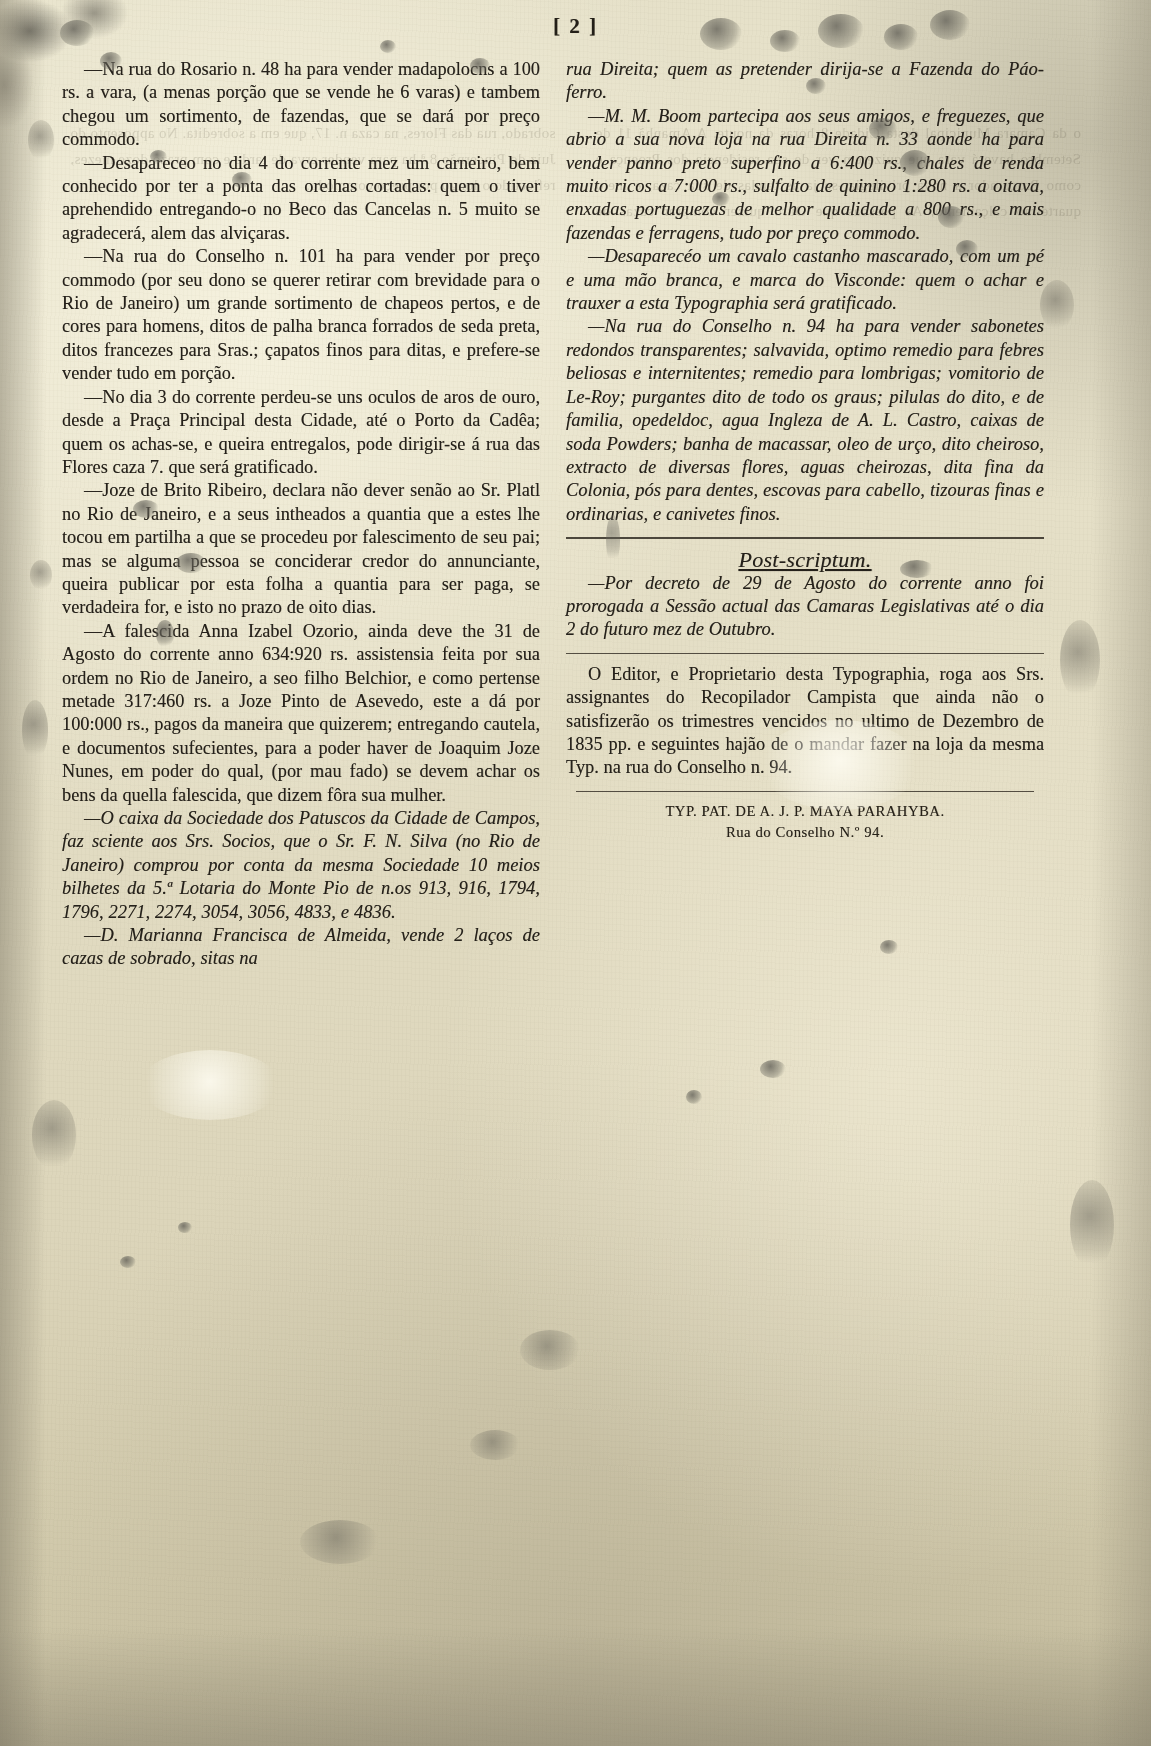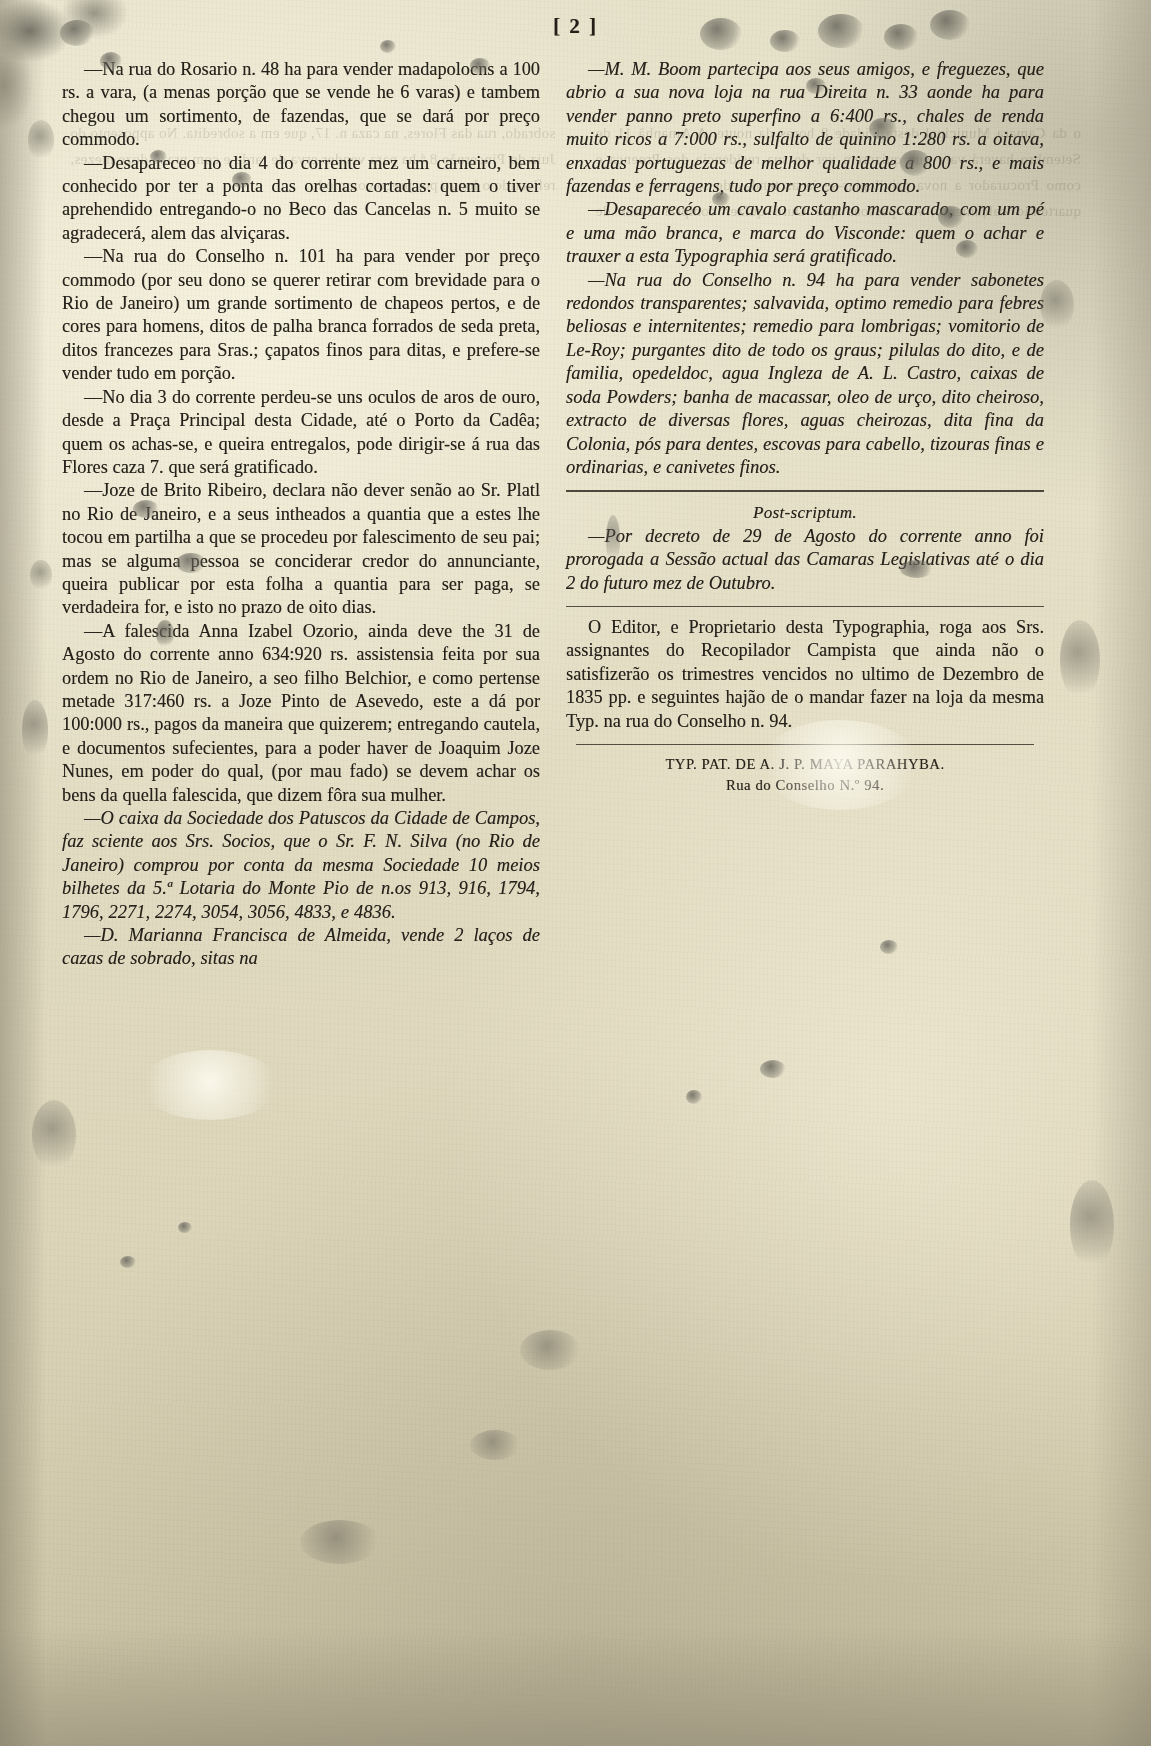--- a/index.html
+++ b/index.html
@@ -77,21 +77,21 @@
 
   hr.rule{
     border:0;height:0;margin:11px 0 9px 0;
     border-top:2px solid #2a251d;
     opacity:.82;
   }
   hr.rule.short{ width:96%; margin-left:2%; }
   hr.rule.thin{ border-top:1.6px solid #332d24; }
 
   .ctr{ text-align:center; text-indent:0; }
-  .ps-title{ font-style:italic; font-size:17px; letter-spacing:.3px; }
+  .ps-title{ font-style:italic; font-size:22px; letter-spacing:.3px;text-decoration:underline; }
 
   .imprint{
     text-align:center;text-indent:0;
     font-size:14.6px;letter-spacing:.55px;
     color:#262119;line-height:21px;
   }
 
   .manicule{
     font-style:normal;display:inline-block;
     transform:scaleX(1.15);
@@ -146,20 +146,21 @@
       <p>—Desapareceo no dia 4 do corrente mez um carneiro, bem conhecido por ter a ponta das orelhas cortadas: quem o tiver aprehendido entregando-o no Beco das Cancelas n. 5 muito se agradecerá, alem das alviçaras.</p>
       <p>—Na rua do Conselho n. 101 ha para vender por preço commodo (por seu dono se querer retirar com brevidade para o Rio de Janeiro) um grande sortimento de chapeos pertos, e de cores para homens, ditos de palha branca forrados de seda preta, ditos francezes para Sras.; çapatos finos para ditas, e prefere-se vender tudo em porção.</p>
       <p>—No dia 3 do corrente perdeu-se uns oculos de aros de ouro, desde a Praça Principal desta Cidade, até o Porto da Cadêa; quem os achas-se, e queira entregalos, pode dirigir-se á rua das Flores caza 7. que será gratificado.</p>
       <p>—Joze de Brito Ribeiro, declara não dever senão ao Sr. Platl no Rio de Janeiro, e a seus intheados a quantia que a estes lhe tocou em partilha a que se procedeu por falescimento de seu pai; mas se alguma pessoa se conciderar credor do annunciante, queira publicar por esta folha a quantia para ser paga, se verdadeira for, e isto no prazo de oito dias.</p>
       <p>—A falescida Anna Izabel Ozorio, ainda deve the 31 de Agosto do corrente anno 634:920 rs. assistensia feita por sua ordem no Rio de Janeiro, a seo filho Belchior, e como pertense metade 317:460 rs. a Joze Pinto de Asevedo, este a dá por 100:000 rs., pagos da maneira que quizerem; entregando cautela, e documentos sufecientes, para a poder haver de Joaquim Joze Nunes, em poder do qual, (por mau fado) se devem achar os bens da quella falescida, que dizem fôra sua mulher.</p>
       <p class="it">—O caixa da Sociedade dos Patuscos da Cidade de Campos, faz sciente aos Srs. Socios, que o Sr. F. N. Silva (no Rio de Janeiro) comprou por conta da mesma Sociedade 10 meios bilhetes da 5.ª Lotaria do Monte Pio de n.os 913, 916, 1794, 1796, 2271, 2274, 3054, 3056, 4833, e 4836.</p>
       <p class="it">—D. Marianna Francisca de Almeida, vende 2 laços de cazas de sobrado, sitas na</p>
     </div>
 
     <div class="col right">
+      <p class="it noind">rua Direita; quem as pretender dirija-se a Fazenda do Páo-ferro.</p>
       <p class="it">—M. M. Boom partecipa aos seus amigos, e freguezes, que abrio a sua nova loja na rua Direita n. 33 aonde ha para vender panno preto superfino a 6:400 rs., chales de renda muito ricos a 7:000 rs., sulfalto de quinino 1:280 rs. a oitava, enxadas portuguezas de melhor qualidade a 800 rs., e mais fazendas e ferragens, tudo por preço commodo.</p>
       <p class="it">—Desaparecéo um cavalo castanho mascarado, com um pé e uma mão branca, e marca do Visconde: quem o achar e trauxer a esta Typographia será gratificado.</p>
       <p class="it">—Na rua do Conselho n. 94 ha para vender sabonetes redondos transparentes; salvavida, optimo remedio para febres beliosas e internitentes; remedio para lombrigas; vomitorio de Le-Roy; purgantes dito de todo os graus; pilulas do dito, e de familia, opedeldoc, agua Ingleza de A. L. Castro, caixas de soda Powders; banha de macassar, oleo de urço, dito cheiroso, extracto de diversas flores, aguas cheirozas, dita fina da Colonia, pós para dentes, escovas para cabello, tizouras finas e ordinarias, e canivetes finos.</p>
 
 
       <hr class="rule">
 
       <p class="ctr ps-title">Post-scriptum.</p>
       <p class="it">—Por decreto de 29 de Agosto do corrente anno foi prorogada a Sessão actual das Camaras Legislativas até o dia 2 do futuro mez de Outubro.</p>
 

